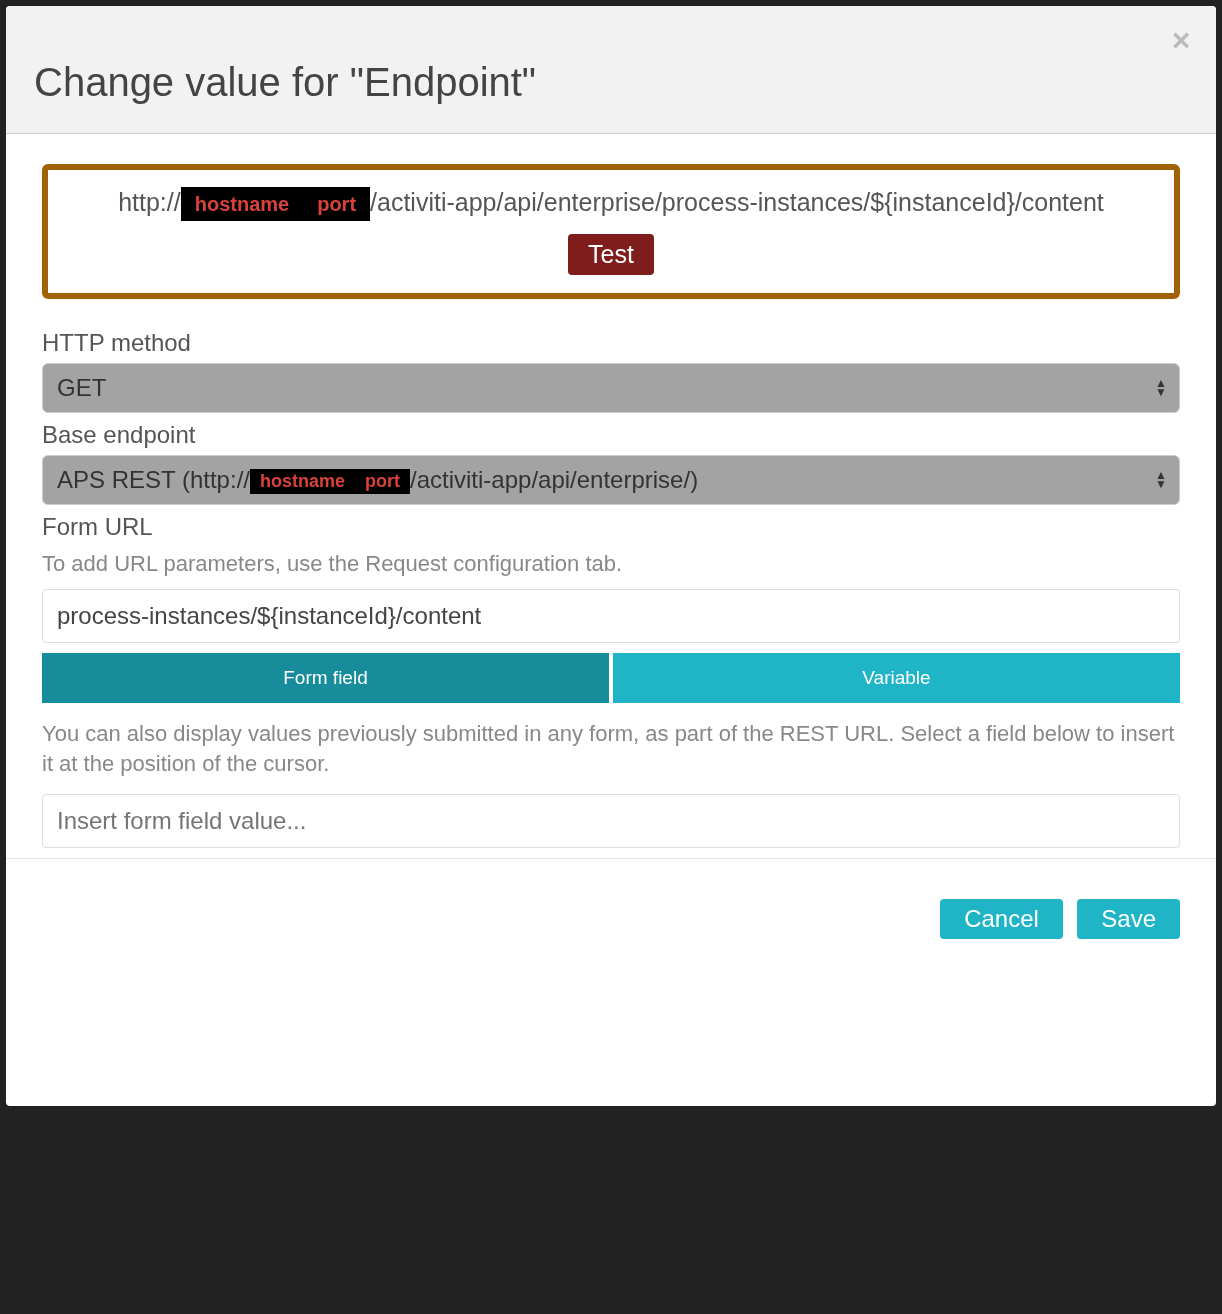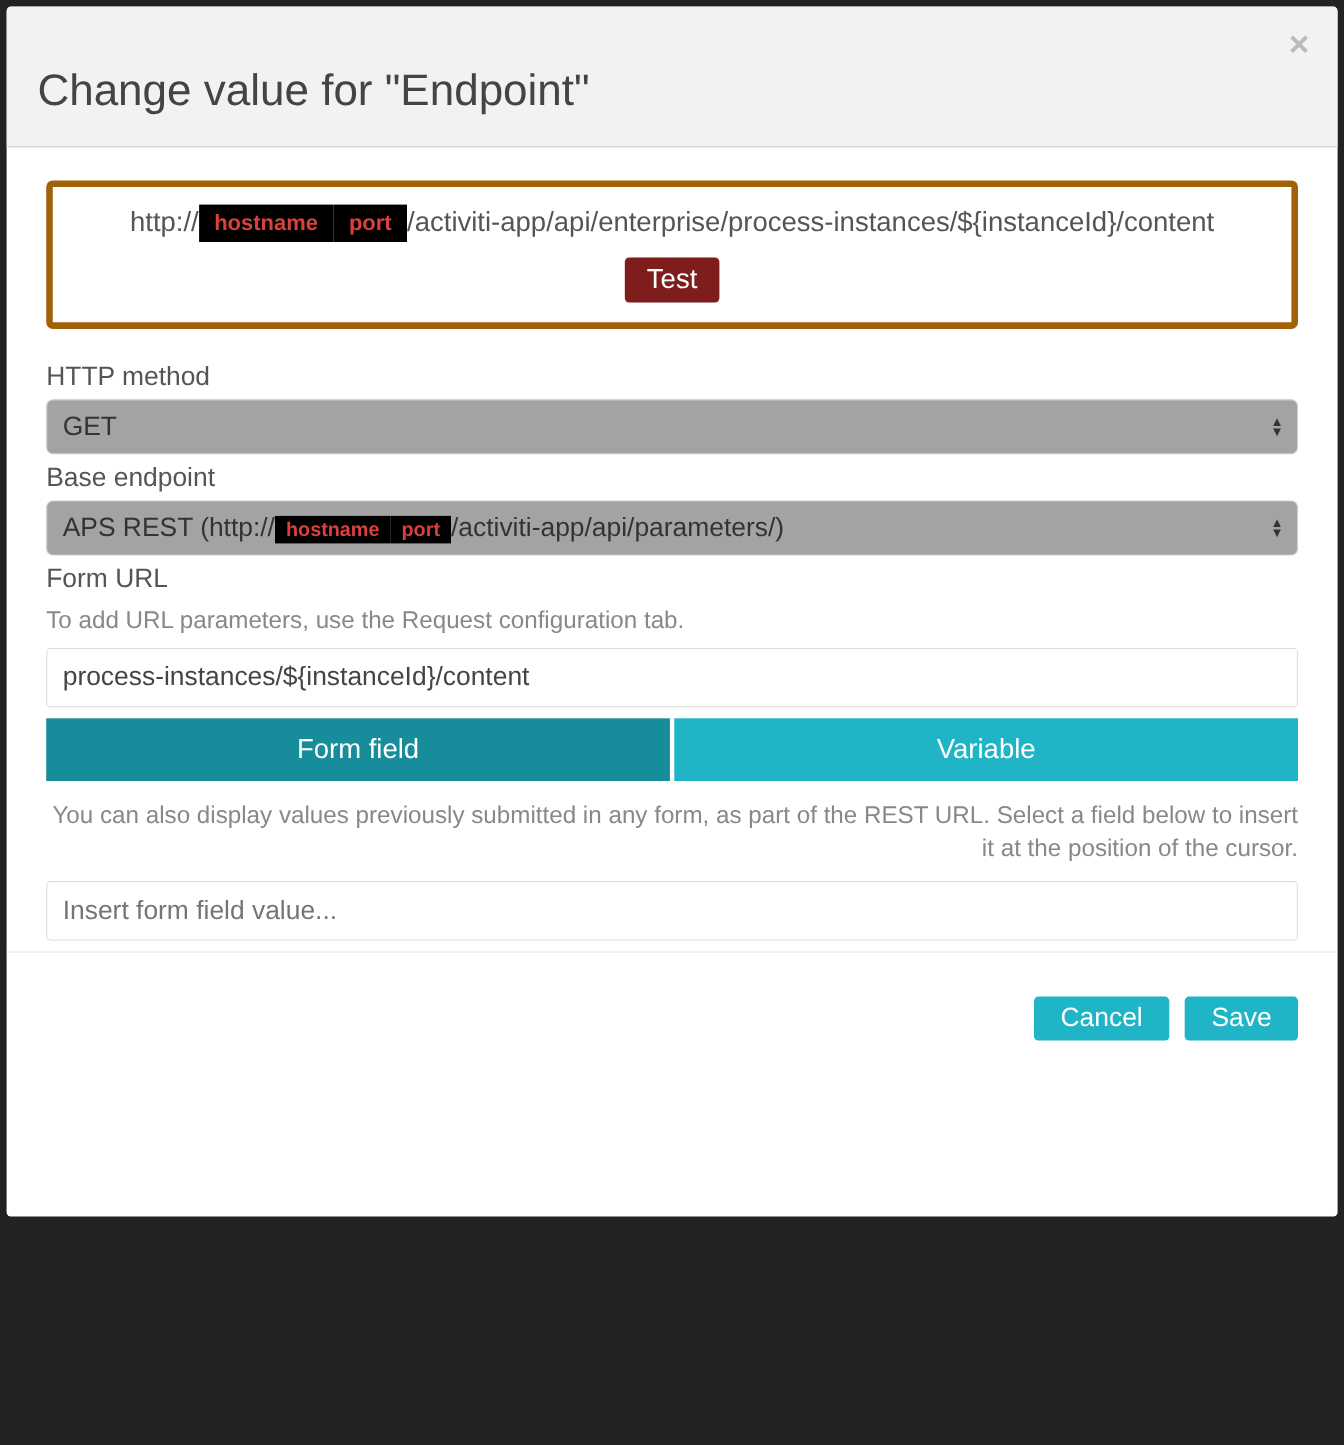--- a/index.html
+++ b/index.html
@@ -126,32 +126,31 @@
   }
   .tabs {
     display: flex;
     margin-top: 10px;
     gap: 4px;
   }
   .tab {
     flex: 1;
     text-align: center;
     padding: 14px 0;
-    font-size: 25px;
+    font-size: 19px;
     color: #fff;
     cursor: pointer;
   }
   .tab.active { background: #178c9a; }
   .tab.inactive { background: #1fb4c6; }
   .body-note {
     font-size: 22px;
     color: #888;
     margin: 16px 0 14px 0;
     line-height: 1.4;
-    text-align: right;
   }
   .modal-footer {
     border-top: 1px solid #e5e5e5;
     padding: 40px 36px 30px 36px;
     text-align: right;
   }
   .btn {
     display: inline-block;
     background: #1fb4c6;
     color: #fff;
@@ -189,21 +188,21 @@
         <span class="sort-icons">▲<br>▼</span>
       </div>
     </div>
 
     <div class="form-group">
       <span class="label">Base endpoint</span>
       <div class="select">
         <span>APS REST (http://</span>
         <span class="redact">hostname</span>
         <span class="redact">port</span>
-        <span>/activiti-app/api/parameters/)</span>
+        <span>/activiti-app/api/enterprise/)</span>
         <span class="sort-icons">▲<br>▼</span>
       </div>
     </div>
 
     <div class="form-group">
       <span class="label">Form URL</span>
       <div class="helper">To add URL parameters, use the Request configuration tab.</div>
       <input class="input" type="text" value="process-instances/${instanceId}/content" style="">
     </div>
 

